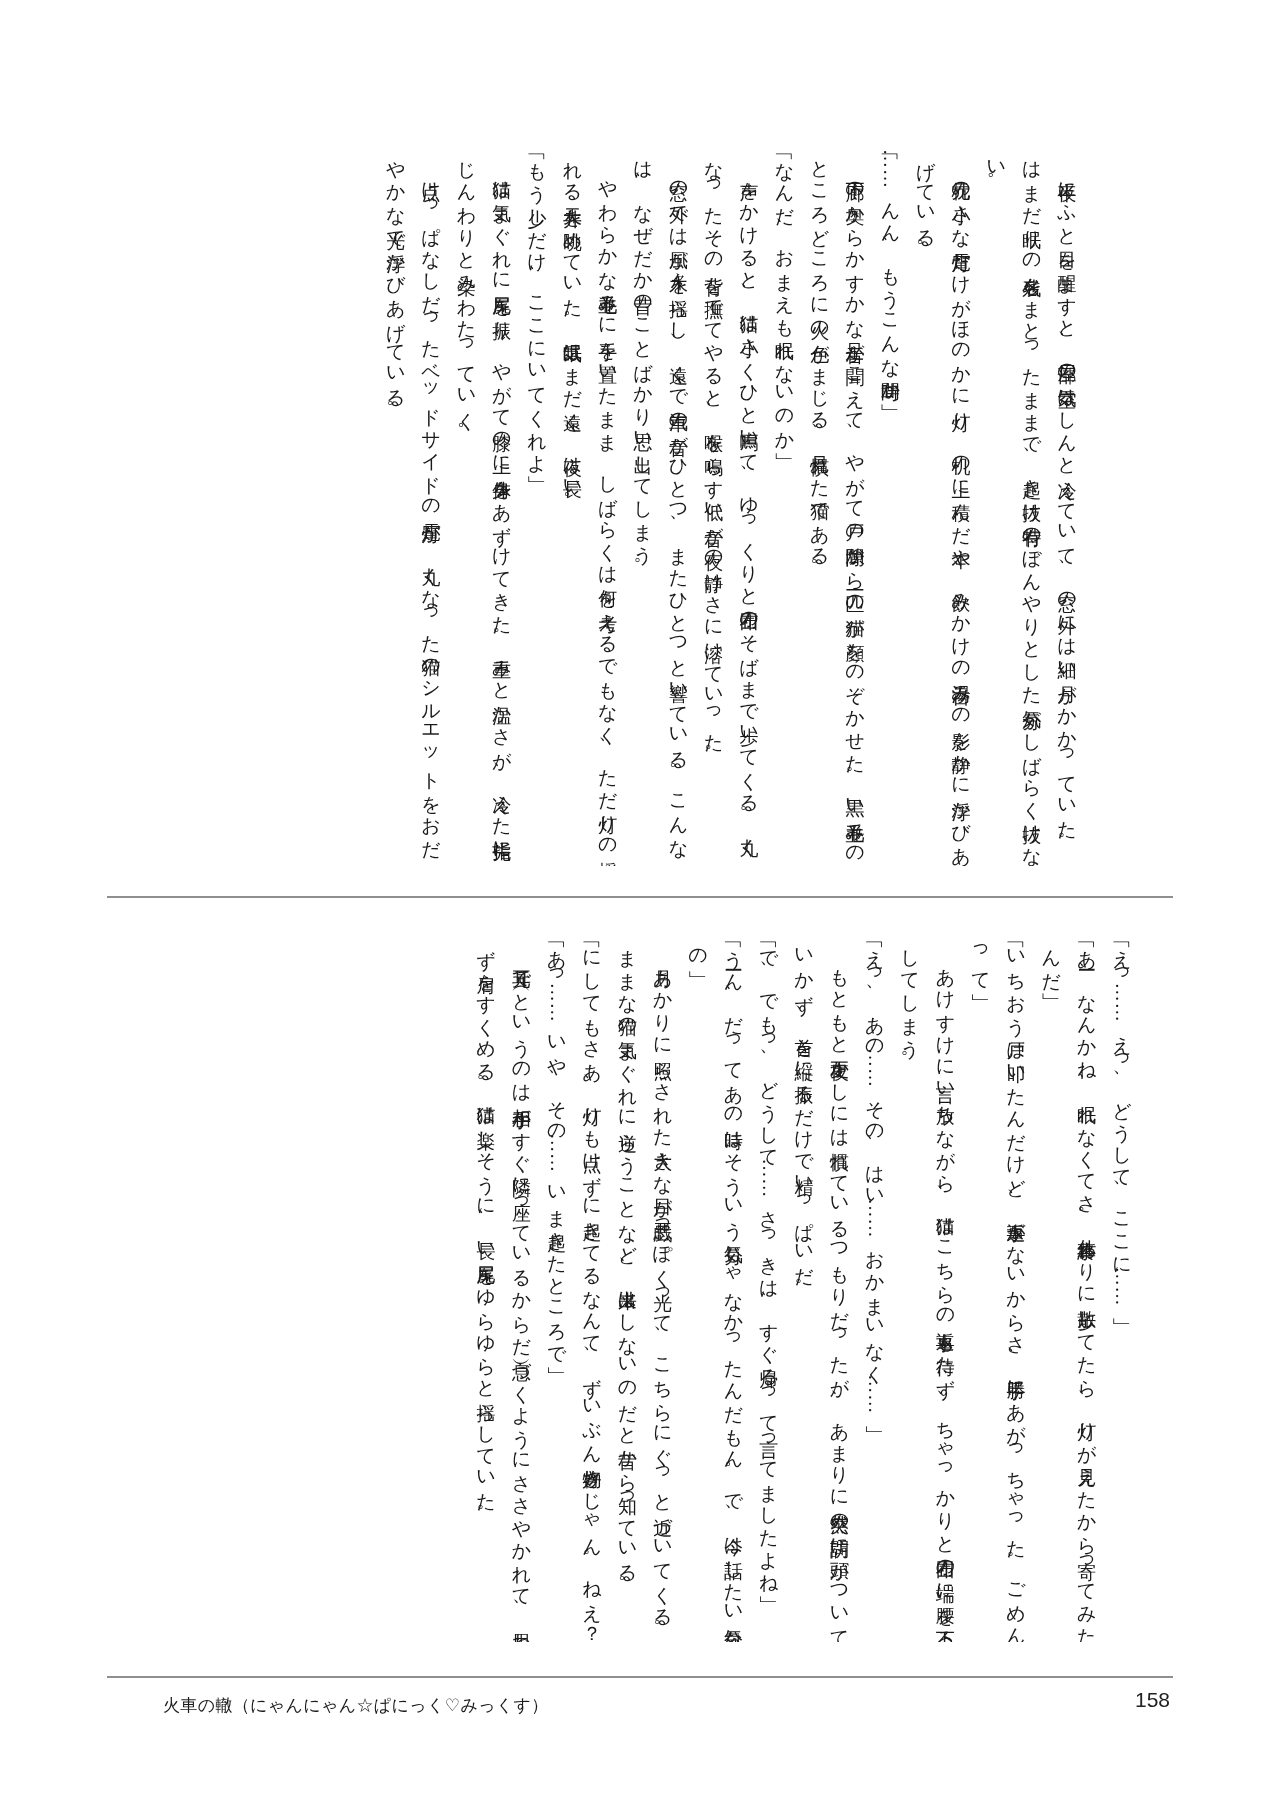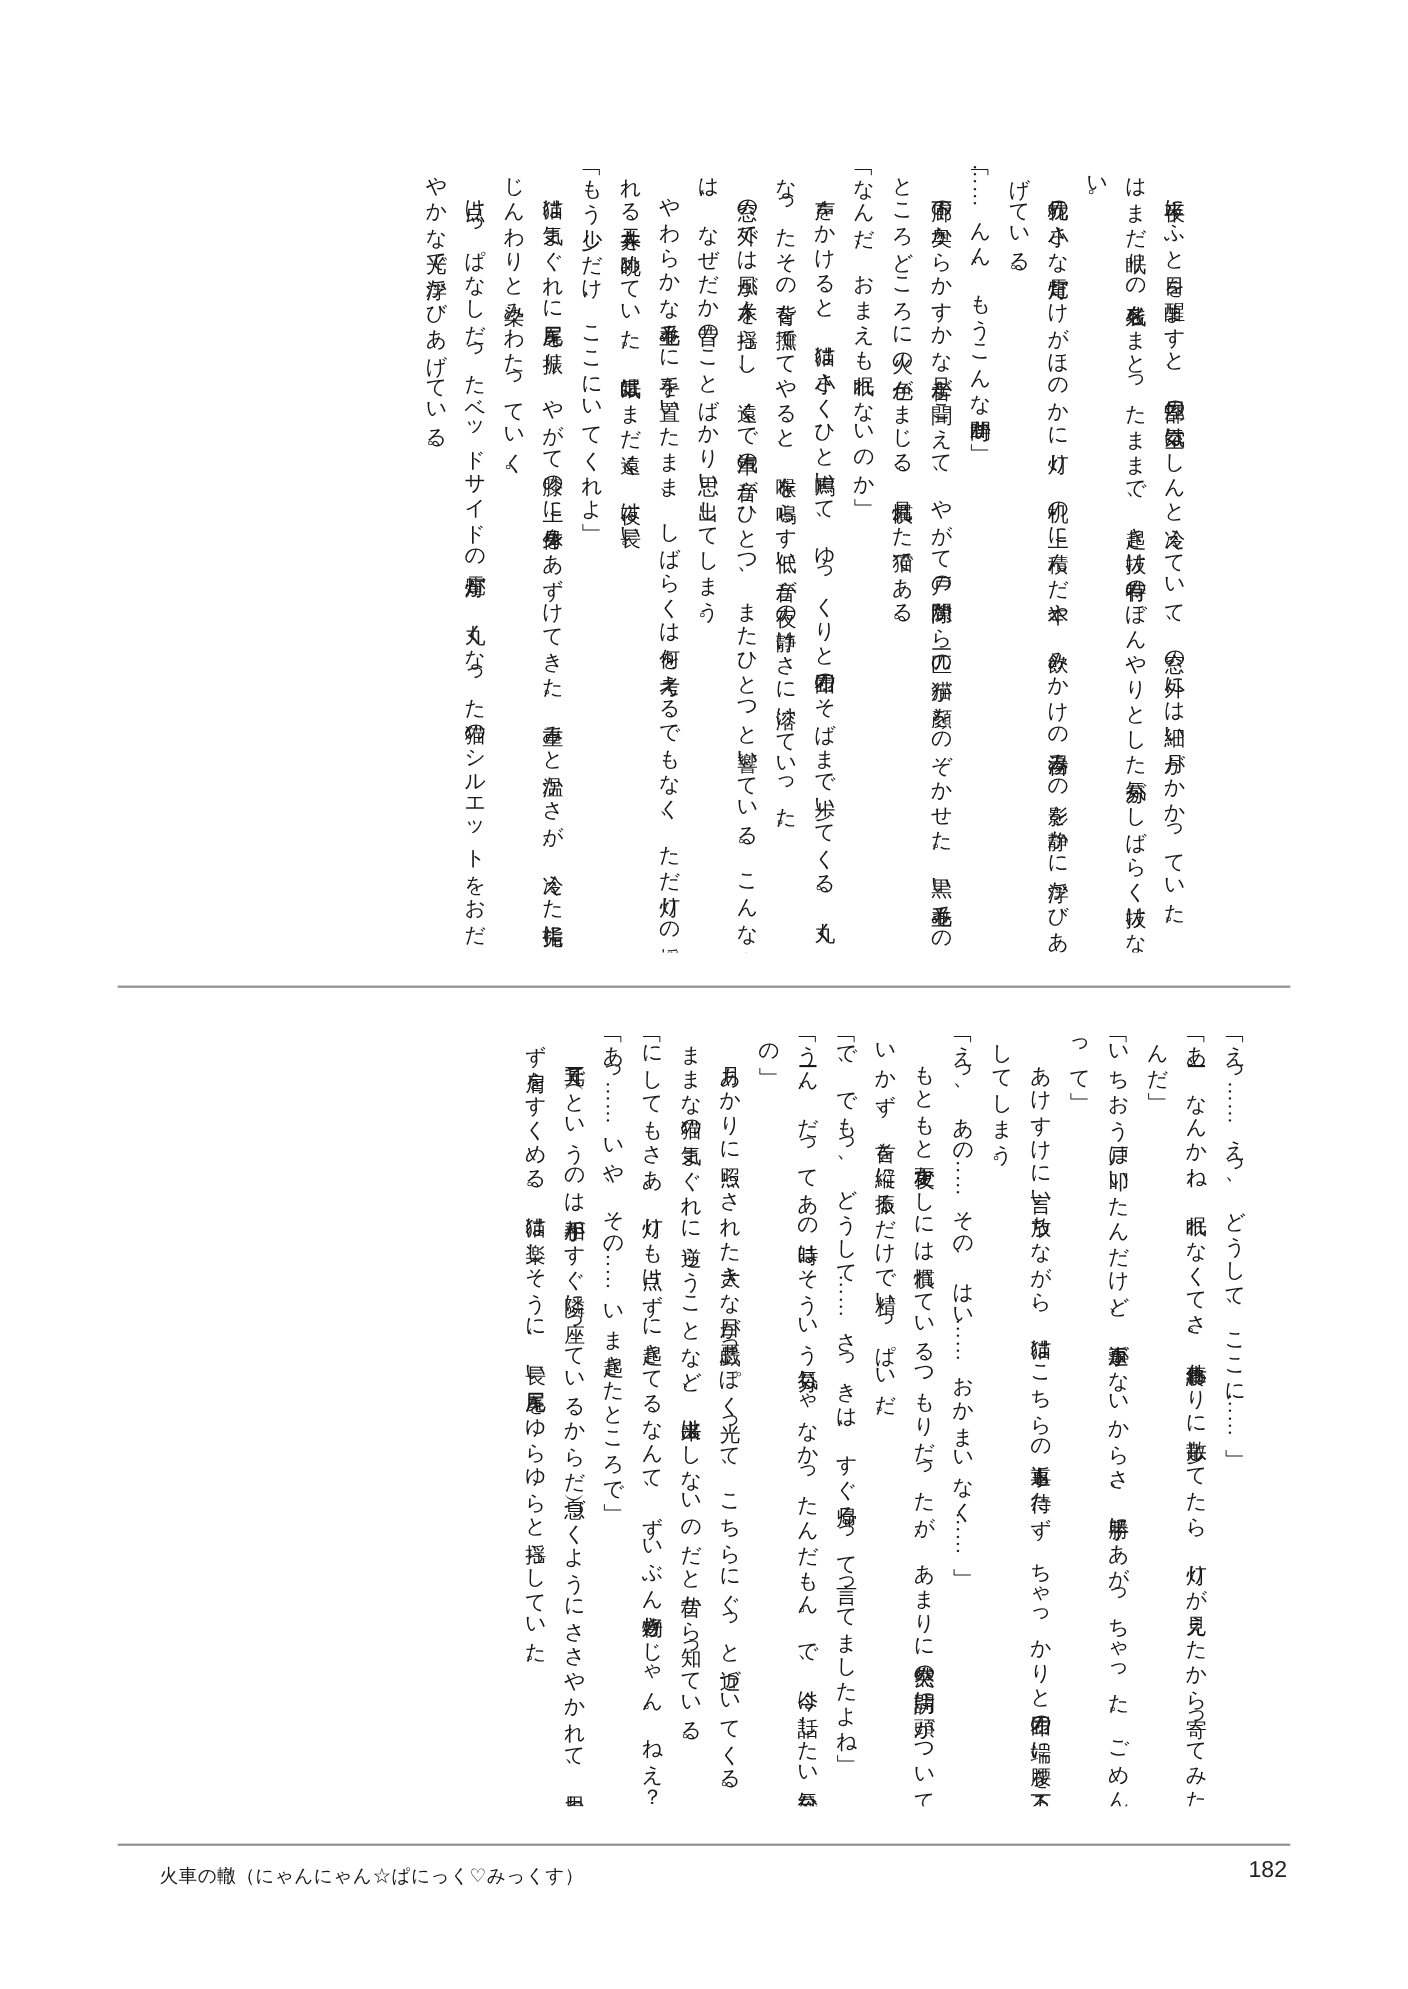--- a/index.html
+++ b/index.html
@@ -25,21 +25,21 @@
   .text-block p.no-indent { text-indent: 0; }
 
   .block-top    { top: 148px; height: 718px; left: 115px; right: 195px; }
   .block-bottom { top: 936px; height: 706px; left: 115px; right: 140px; }
 
   .rule { position: absolute; left: 107px; width: 1066px; height: 2px; background: #8f8f8f; }
   .rule-mid  { top: 896px; }
   .rule-foot { top: 1676px; }
 
   .footer-title {
-    position: absolute; left: 145px; top: 1694px;
+    position: absolute; left: 163px; top: 1694px;
     font-size: 17px; letter-spacing: 0.02em;
   }
   .page-number {
     position: absolute; right: 110px; top: 1688px;
     font-size: 21px;
     font-family: "Liberation Sans", "DejaVu Sans", sans-serif;
     color: #222222;
   }
 </style>
 </head>
@@ -75,15 +75,15 @@
       <p>月あかりに照らされた大きな目が悪戯っぽく光って、こちらにぐっと近づいてくる。自由気ままな猫の気まぐれに逆らうことなど、出来はしないのだと昔から知っている。</p>
       <p class="no-indent">「にしてもさあ、灯りも点けずに起きてるなんて、ずいぶん物好きじゃん。ねえ？」</p>
       <p class="no-indent">「あっ……いや、その……いま起きたところで」</p>
       <p>耳元で（というのは相手がすぐ隣に座っているからだ）息づくようにささやかれて、思わず肩をすくめる。猫は楽しそうに、長い尻尾をゆらゆらと揺らしていた。</p>
     </section>
 
   <div class="rule rule-foot"></div>
 
   <div class="footer-title">火車の轍（にゃんにゃん☆ぱにっく♡みっくす）</div>
 
-  <div class="page-number">182</div>
+  <div class="page-number">158</div>
 
 </div>
 
 </body></html>

